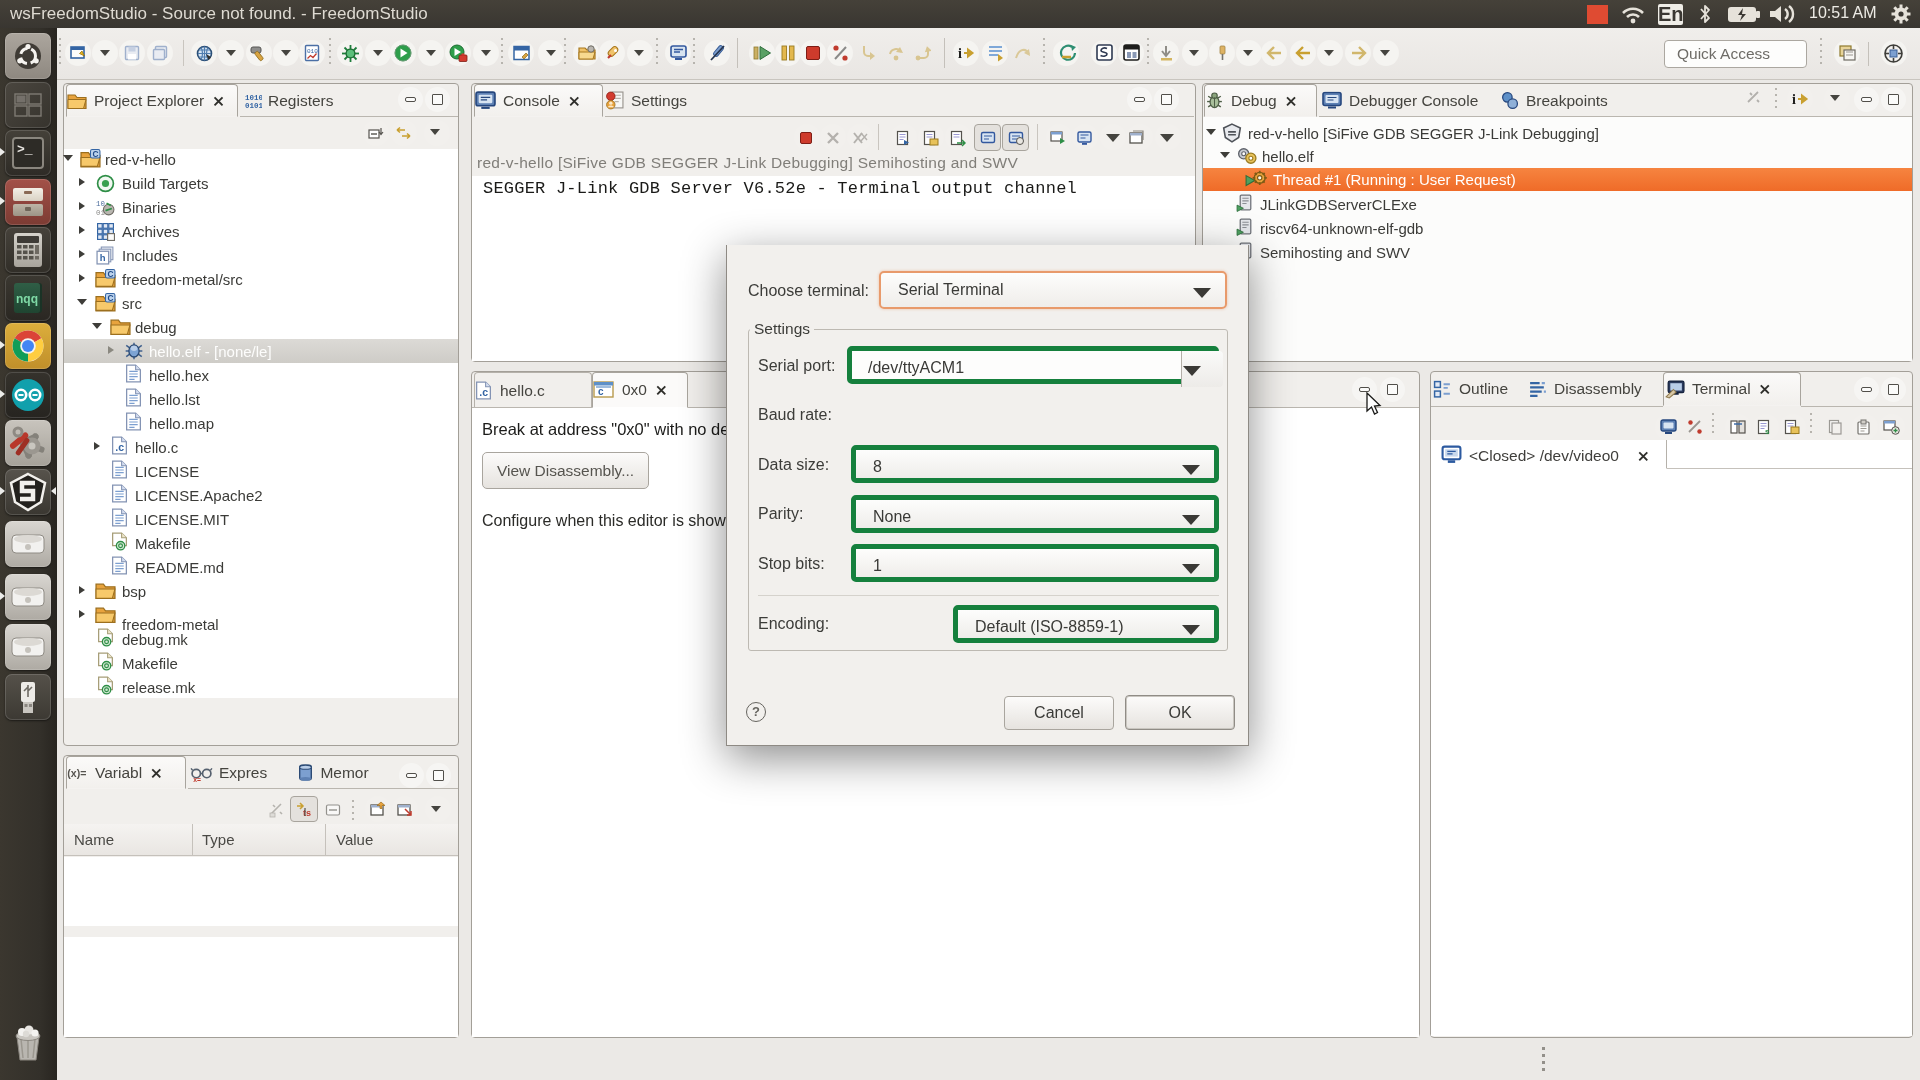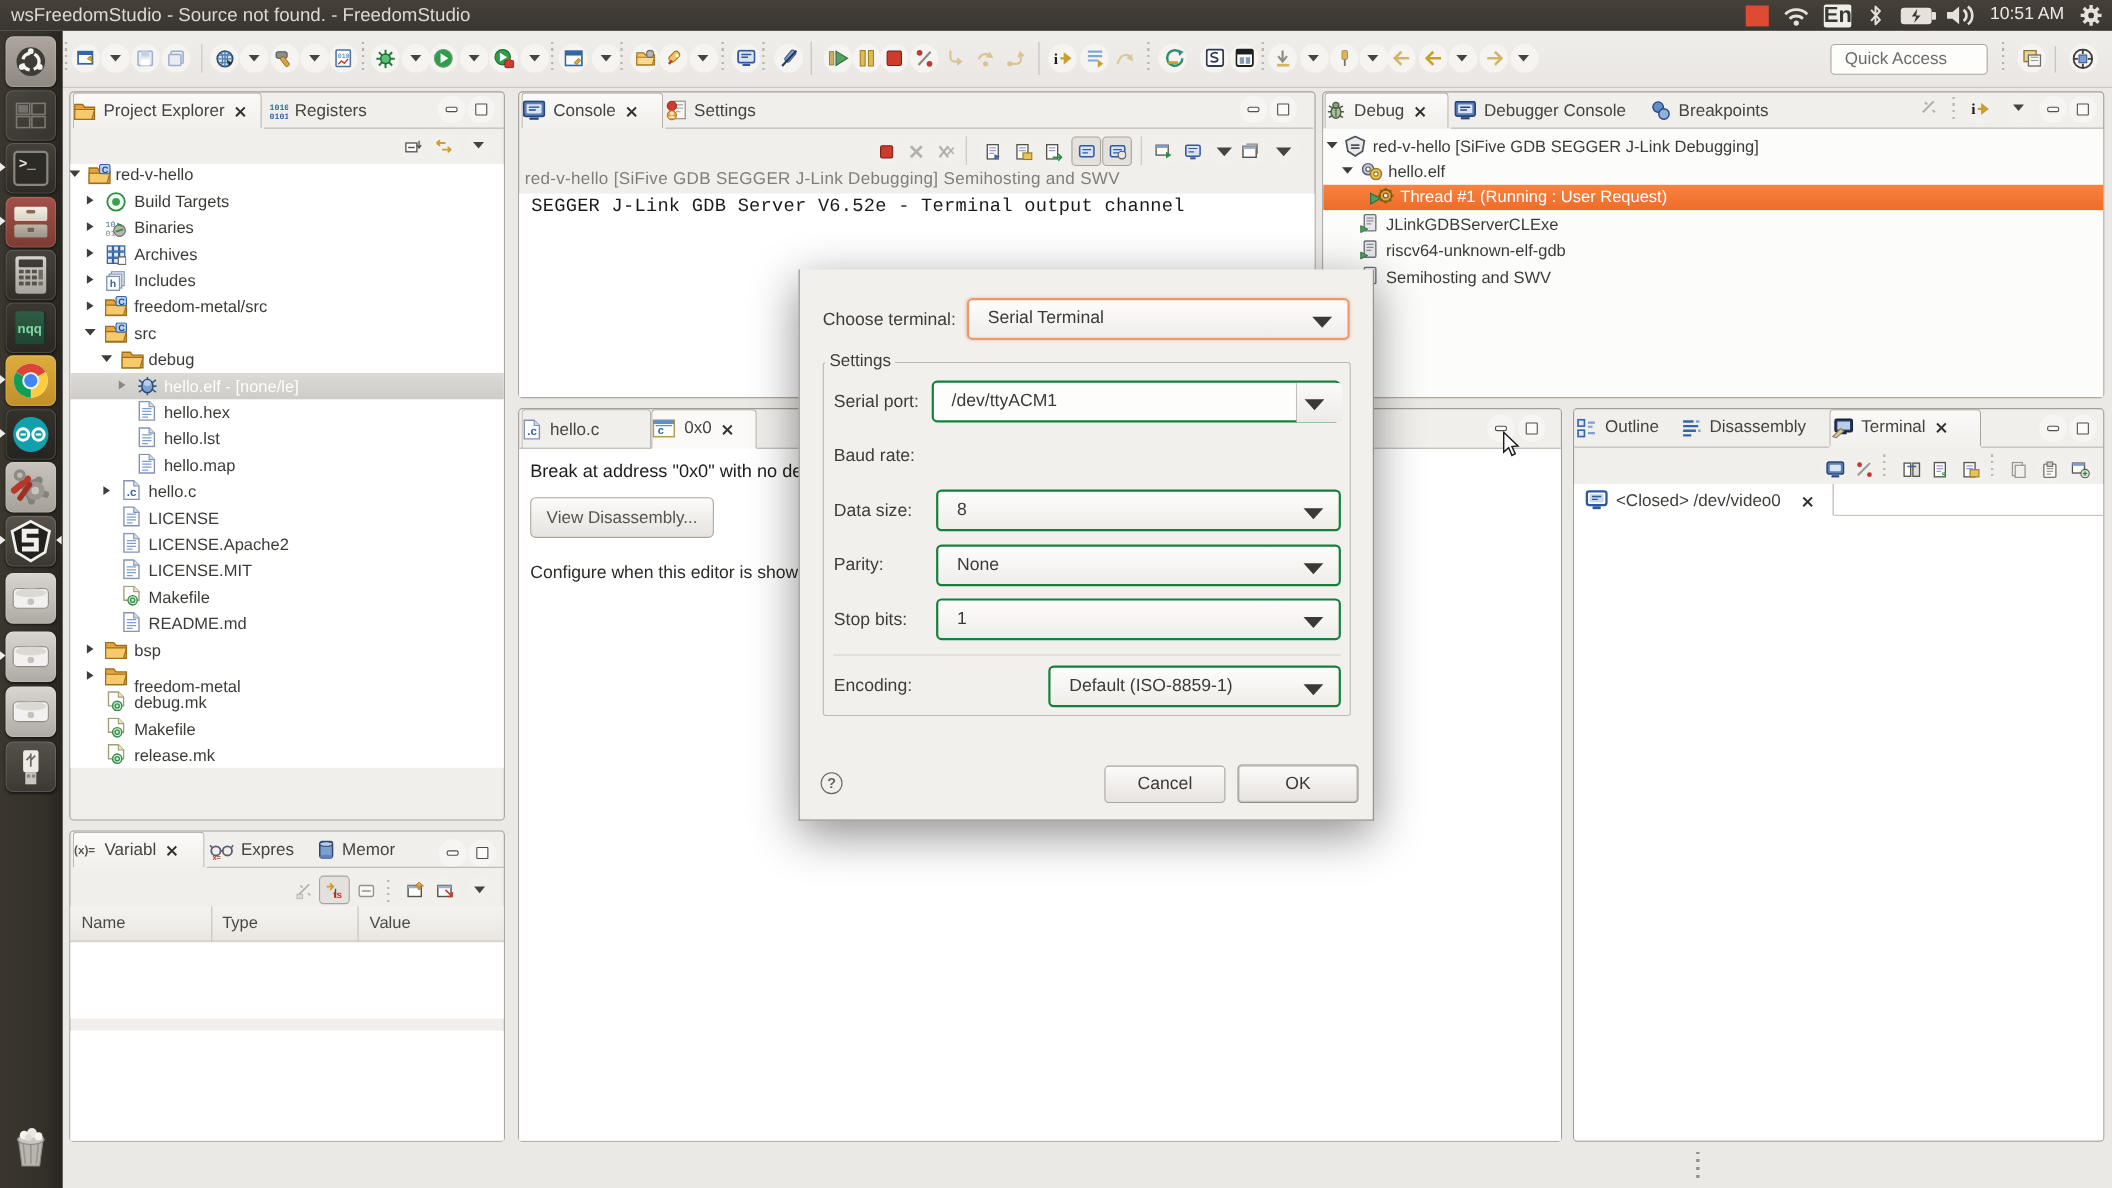--- a/index.html
+++ b/index.html
@@ -42,21 +42,21 @@
   .mingl { position:absolute; left:7px; top:10px; width:11px; height:5px; border:1px solid #514F4A; border-radius:2px; background:#FBFBFA; }
   .maxgl { position:absolute; left:7px; top:7px; width:11px; height:11px; border:1px solid #514F4A; border-radius:1px; background:#FBFBFA; }
   .white { position:absolute; background:#FFFFFF; }
 
   .trow { position:absolute; height:24px; display:flex; align-items:center; font-size:15px; color:#3B3B38; white-space:nowrap; }
   .arw-c { position:absolute; width:0; height:0; border-top:4.5px solid transparent; border-bottom:4.5px solid transparent; border-left:6px solid #3E3D39; }
   .arw-e { position:absolute; width:0; height:0; border-left:5px solid transparent; border-right:5px solid transparent; border-top:6.5px solid #3E3D39; }
 
   
   .combo { position:absolute; height:38px; background:linear-gradient(#FDFDFC,#EFEDEA);
-    border:2px solid #15803d; border-radius:5px; font-size:16px; color:#3A3A37; }
+    border:5px solid #15803d; border-radius:5px; font-size:16px; color:#3A3A37; }
   .combo .txt { position:absolute; left:17px; top:8px; white-space:nowrap; }
   .combo .arr { position:absolute; right:14px; top:15px; width:0; height:0;
     border-left:9px solid transparent; border-right:9px solid transparent; border-top:10px solid #3A3935; }
   .btn { position:absolute; background:linear-gradient(#FCFBFA,#E6E3DF);
     border:1px solid #A9A59E; border-radius:4px; font-size:16px; color:#3A3A37;
     display:flex; align-items:center; justify-content:center; }
   .dlabel { position:absolute; font-size:16px; color:#3C3C39; white-space:nowrap; }
 
   
   #dialog { position:absolute; left:726px; top:215px; width:523px; height:531px; z-index:60;
@@ -803,21 +803,21 @@
     </svg>
   <span class="tabtxt">Variabl</span>
     <span class="tclose">⨯</span>
 </div>
 <div class="ptab" style="left:190px;top:756px;width:88px;height:33px;z-index:3;">
   <svg width="23" height="19" viewBox="0 0 22 18" style="margin-right:6px">
       <use href="#i-expr"></use>
     </svg>
   <span class="tabtxt">Expres</span>
 </div>
-<div class="ptab" style="left:288px;top:756px;width:90px;height:33px;z-index:3;">
+<div class="ptab" style="left:288px;top:756px;width:90px;height:33px;z-index:3;justify-content:center;">
   <svg width="17" height="19" viewBox="0 0 16 18" style="margin-right:6px">
       <use href="#i-mem"></use>
     </svg>
   <span class="tabtxt">Memor</span>
 </div>
 <div class="minmax" style="left:399px;top:763px;z-index:3;">
     <div class="mingl"></div>
   </div>
 <div class="minmax" style="left:426px;top:763px;z-index:3;">
     <div class="maxgl"></div>

